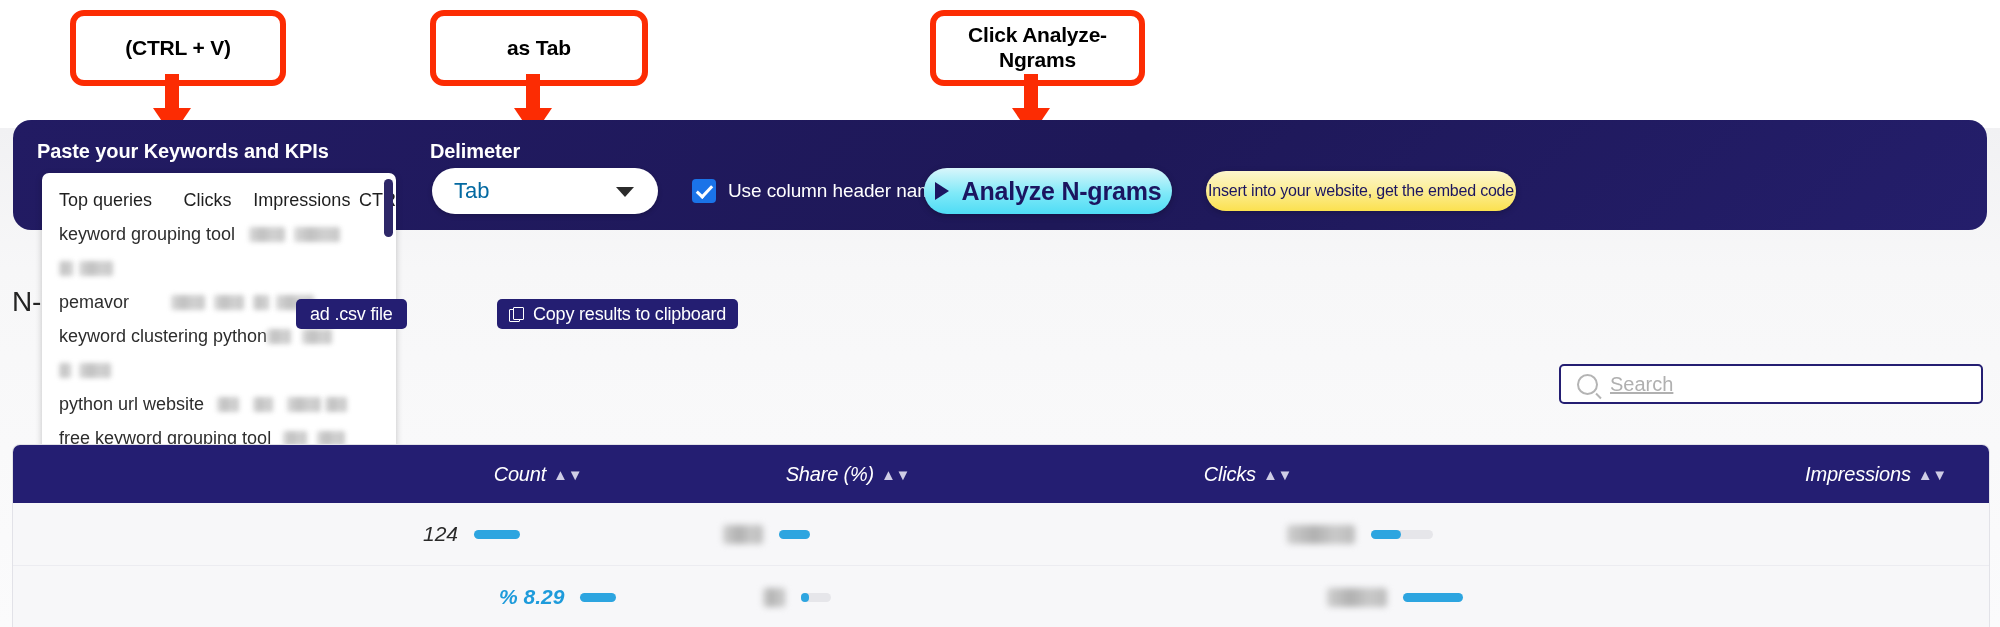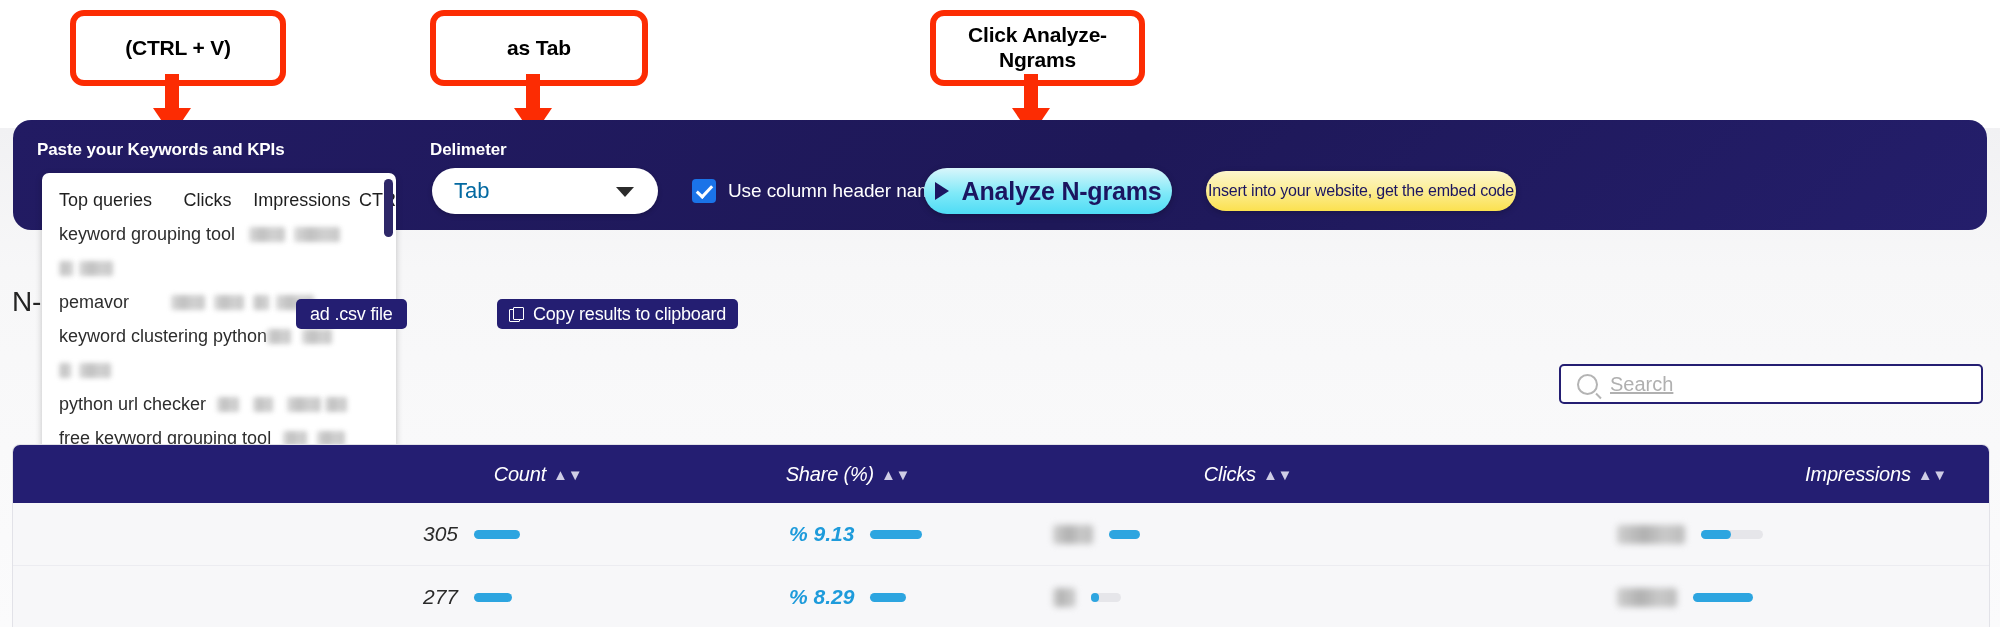--- a/index.html
+++ b/index.html
@@ -25,21 +25,21 @@
   .c3{left:930px;top:10px;width:203px;height:64px;font-size:21px;}
 
   .arrow{position:absolute;width:14px;background:#fc2c03;}
   .arrowhead{position:absolute;width:0;height:0;border-left:19px solid transparent;
              border-right:19px solid transparent;border-top:28px solid #fc2c03;}
 
   
   .panel{position:absolute;left:13px;top:120px;width:1974px;height:110px;
          background:linear-gradient(135deg,#221b63 0%,#1e1858 55%,#241e6b 100%);
          border-radius:18px;}
-  .panel-label{position:absolute;color:#ffffff;font-size:17px;font-weight:bold;letter-spacing:-.1px;}
+  .panel-label{position:absolute;color:#ffffff;font-size:20px;font-weight:bold;letter-spacing:-.1px;}
   .lbl-paste{left:37px;top:140px;}
   .lbl-delim{left:430px;top:140px;}
 
   
   .textarea-box{position:absolute;left:42px;top:173px;width:354px;height:310px;
                 background:#ffffff;border-radius:7px;box-shadow:0 2px 7px rgba(0,0,0,.22);
                 overflow:hidden;padding:10px 0 0 0;box-sizing:border-box;}
   .ta-line{display:flex;align-items:center;height:34px;padding-left:17px;
            font-size:18px;color:#2d2d2d;white-space:nowrap;}
   .ta-head{font-size:18px;color:#1f1f1f;}
@@ -179,21 +179,21 @@
   <div class="ta-line">
     <span style="min-width:206px">keyword clustering python</span>
     <span class="blur" style="width:24px;margin-right:11px"></span>
     <span class="blur" style="width:30px"></span>
   </div>
   <div class="ta-line">
     <span class="blur" style="width:12px;margin-right:8px"></span>
     <span class="blur" style="width:32px"></span>
   </div>
   <div class="ta-line">
-    <span style="min-width:158px">python url checker</span>
+    <span style="min-width:158px">python url website</span>
     <span class="blur" style="width:22px;margin-right:14px"></span>
     <span class="blur" style="width:20px;margin-right:14px"></span>
     <span class="blur" style="width:34px;margin-right:4px"></span>
     <span class="blur" style="width:22px"></span>
   </div>
   <div class="ta-line">
     <span style="min-width:224px">free keyword grouping tool</span>
     <span class="blur" style="width:24px;margin-right:10px"></span>
     <span class="blur" style="width:28px"></span>
   </div>
@@ -262,47 +262,39 @@
       <span>Impressions</span>
       <span class="sortico">▲▼</span>
     </div>
   </div>
 
   <div class="trow">
     <div class="td cA" style="justify-content:flex-start;padding-left:24px;box-sizing:border-box;">
       <span></span>
     </div>
     <div class="td cB" style="justify-content:flex-start;padding-left:30px;box-sizing:border-box;">
-      <span>305</span>
+      <span>124</span>
       <span class="bar" style="width:46px"></span>
-    </div>
-    <div class="td cC share" style="justify-content:flex-start;padding-left:106px;box-sizing:border-box;">
-      <span>% 9.13</span>
-      <span class="bar" style="width:52px"></span>
     </div>
     <div class="td cD" style="justify-content:flex-start;padding-left:40px;box-sizing:border-box;">
       <span class="cellblur" style="width:40px"></span>
       <span class="bar" style="width:31px"></span>
     </div>
     <div class="td cE" style="justify-content:flex-start;padding-left:134px;box-sizing:border-box;">
       <span class="cellblur" style="width:68px"></span>
       <span class="bartrack" style="width:62px">
           <i style="width:30px"></i>
         </span>
     </div>
   </div>
 
   <div class="trow">
     <div class="td cA" style="justify-content:flex-start;padding-left:24px;box-sizing:border-box;">
       <span></span>
     </div>
-    <div class="td cB" style="justify-content:flex-start;padding-left:30px;box-sizing:border-box;">
-      <span>277</span>
-      <span class="bar" style="width:38px"></span>
-    </div>
     <div class="td cC share" style="justify-content:flex-start;padding-left:106px;box-sizing:border-box;">
       <span>% 8.29</span>
       <span class="bar" style="width:36px"></span>
     </div>
     <div class="td cD" style="justify-content:flex-start;padding-left:40px;box-sizing:border-box;">
       <span class="cellblur" style="width:22px"></span>
       <span class="bartrack" style="width:30px">
           <i style="width:8px"></i>
         </span>
     </div>

